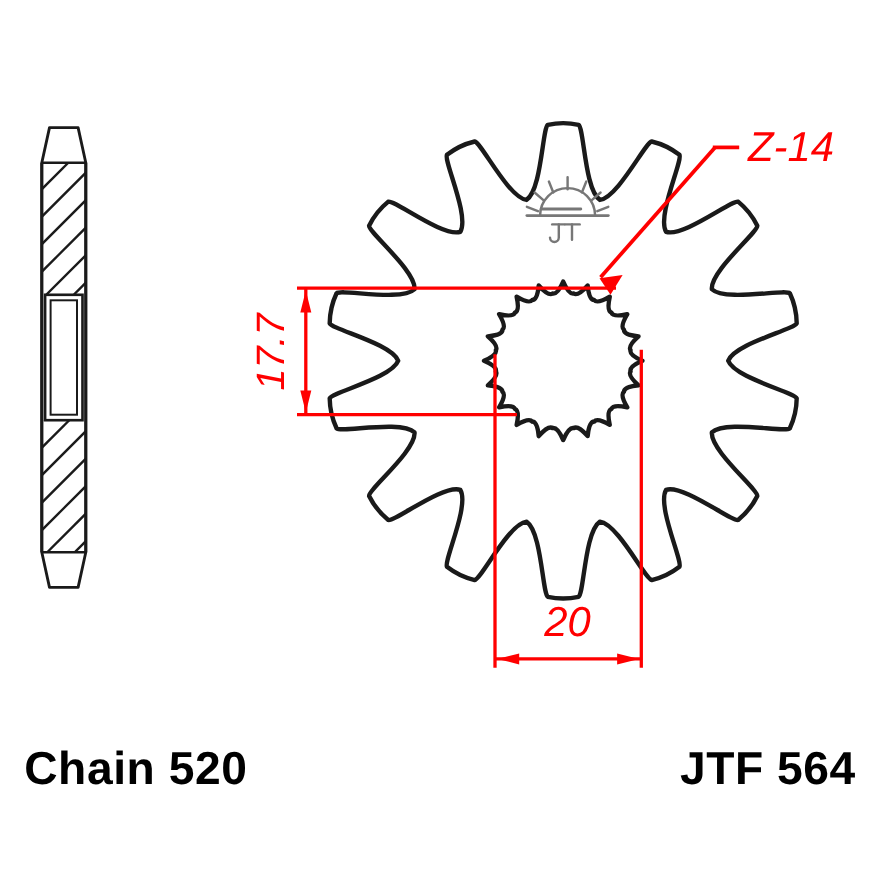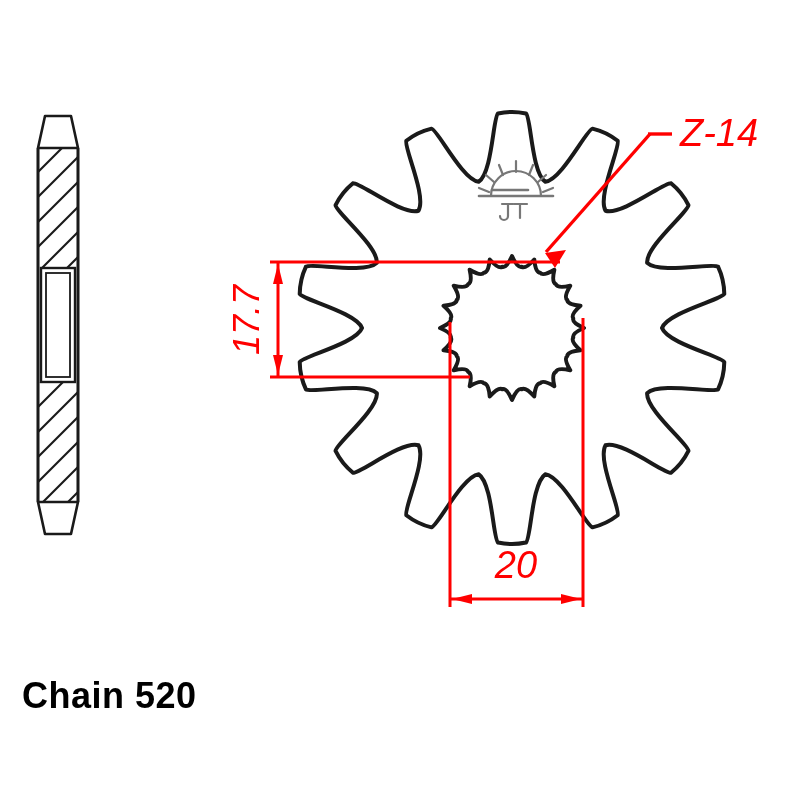--- a/index.html
+++ b/index.html
@@ -19,21 +19,21 @@
     position: absolute;
     left: 0;
     top: 0;
     width: 800px;
     height: 800px;
   }
   .caption {
     position: absolute;
     font-family: "Liberation Sans", sans-serif;
     font-weight: bold;
-    font-size: 36px;
+    font-size: 42px;
     color: #000000;
     letter-spacing: 0.5px;
     white-space: nowrap;
   }
   #chain-label { left: 22px; top: 675px; }
   #part-label  { right: 22px; top: 675px; }
 </style>
 </head>
 <body>
 
@@ -149,14 +149,15 @@
         <line x1="502" y1="204" x2="513" y2="204"></line>
         <line x1="520" y1="204" x2="520" y2="218"></line>
         <line x1="514" y1="204" x2="527" y2="204"></line>
       </g>
     </g>
 
   </svg>
 
   <div class="caption" id="chain-label">Chain 520</div>
 
+  <div class="caption" id="part-label">JTF 564</div>
 
 </div>
 
 </body></html>

